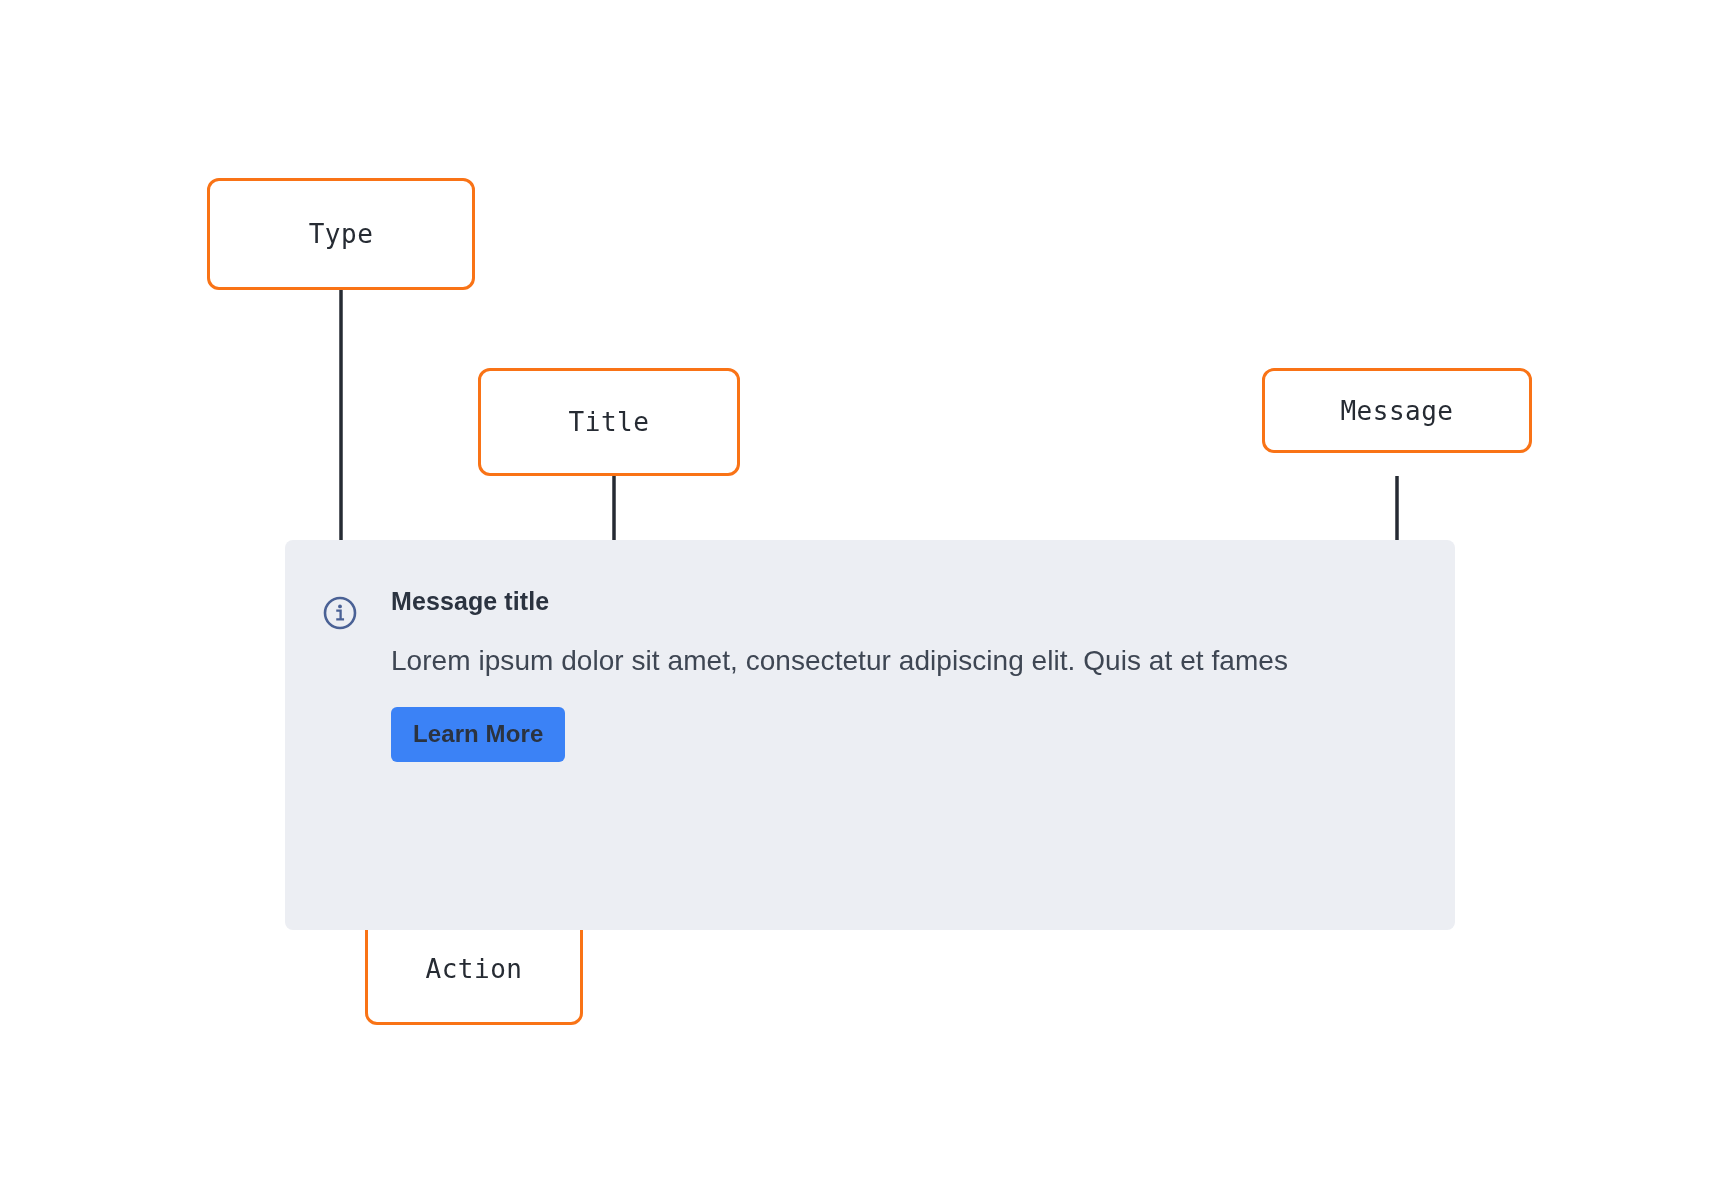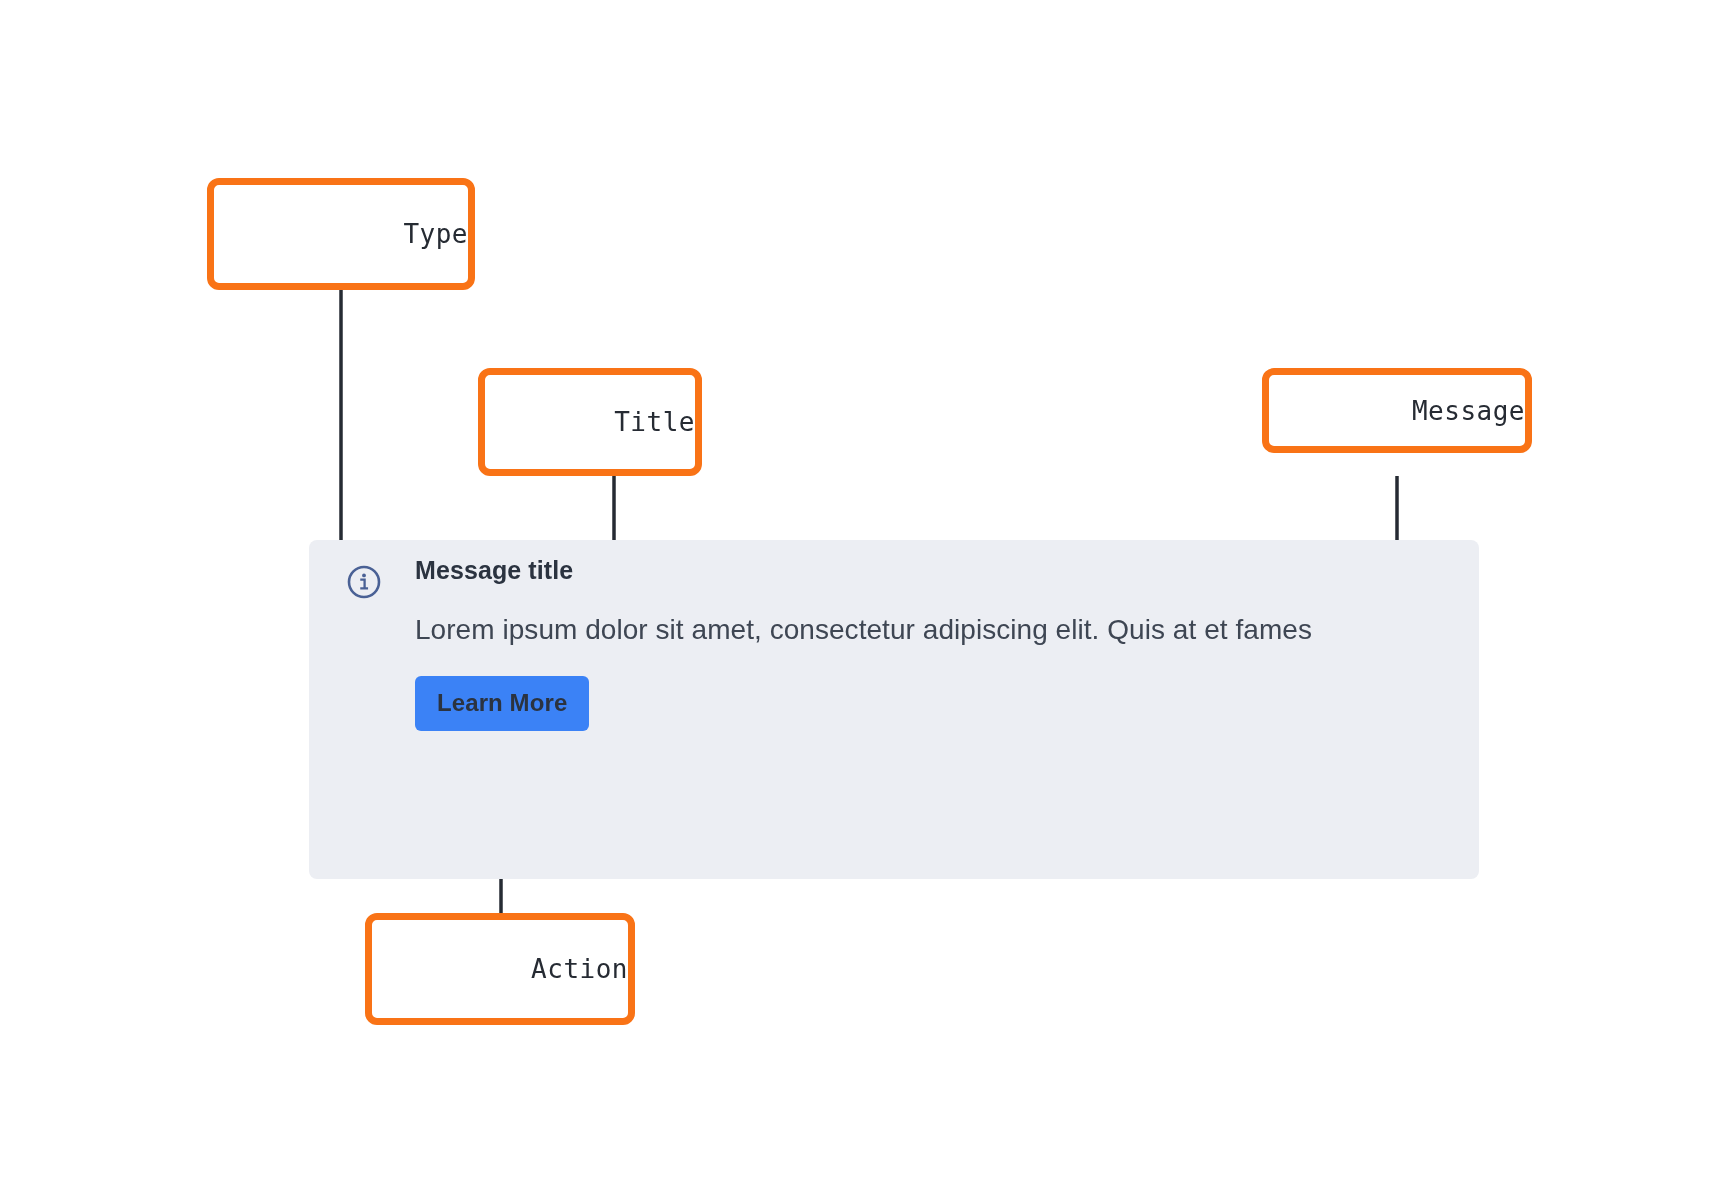--- a/index.html
+++ b/index.html
@@ -28,48 +28,47 @@
     width: 1720px;
     height: 1200px;
     pointer-events: none;
   }
 
   
   .callout {
     position: absolute;
     box-sizing: border-box;
     background: #ffffff;
-    border: 7px solid #f97316;
+    border: 3px solid #f97316;
     border-radius: 12px;
     display: flex;
     align-items: center;
-    justify-content: flex-end;
+    justify-content: center;
     font-family: "DejaVu Sans Mono", "Liberation Mono", monospace;
     font-size: 26px;
     letter-spacing: 0.5px;
     color: #262b33;
     white-space: nowrap;
   }
   #callout-type    { left: 207px; top: 178px;  width: 268px; height: 112px; }
-  #callout-title   { left: 478px; top: 368px;  width: 224px; height: 108px; }
+  #callout-title   { left: 478px; top: 368px;  width: 262px; height: 108px; }
   #callout-message { left: 1262px; top: 368px; width: 270px; height: 85px; }
-  #callout-action  { left: 365px; top: 913px;  width: 270px; height: 112px; }
+  #callout-action  { left: 365px; top: 913px;  width: 218px; height: 112px; }
 
   
   #alert-panel {
     position: absolute;
     left: 285px;
     top: 540px;
     width: 1170px;
-    height: 339px;
+    height: 390px;
     box-sizing: border-box;
     background: #eceef3;
     border-radius: 8px;
-    padding: 17px 0 0 0;
-    margin-left: 24px;
+    padding: 48px 0 0 0;
   }
   #alert-inner {
     position: relative;
     display: flex;
     align-items: flex-start;
     padding-left: 38px;
   }
   #alert-icon-wrap {
     flex: 0 0 auto;
     width: 34px;

